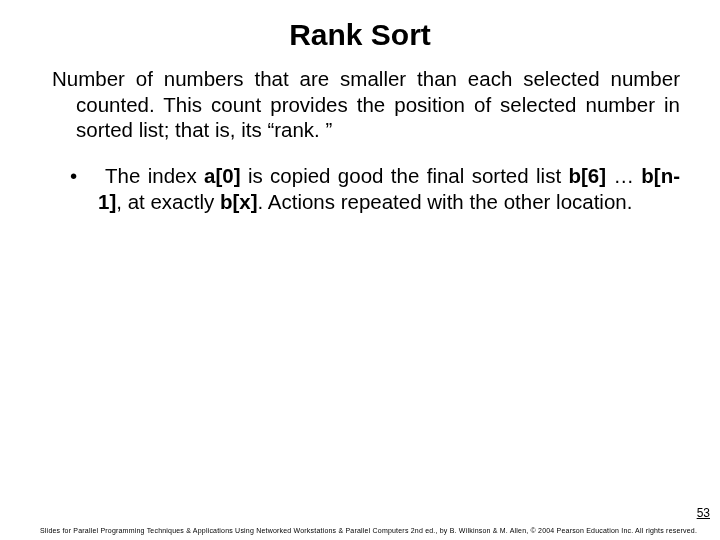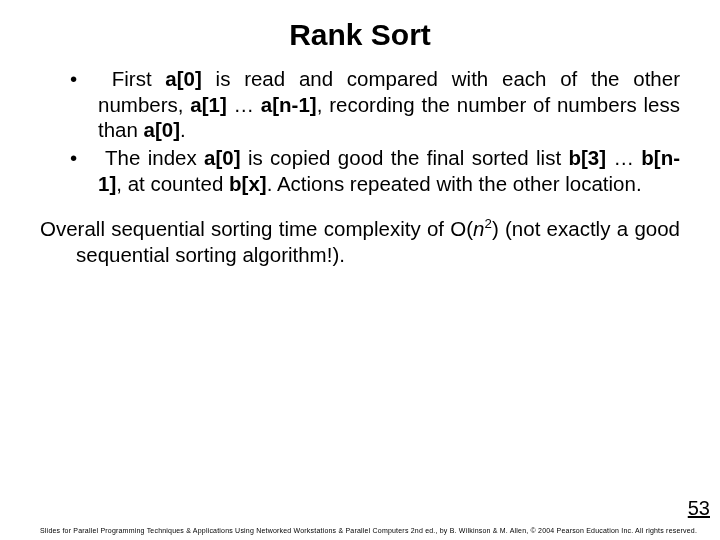--- a/index.html
+++ b/index.html
@@ -5,41 +5,38 @@
   * { margin: 0; padding: 0; box-sizing: border-box; }
   html, body { width: 720px; height: 540px; background: #fff; font-family: Arial, Helvetica, sans-serif; color: #000; }
   .slide { width: 720px; height: 540px; position: relative; padding: 18px 40px 4px 40px; }
   .title { font-size: 30px; font-weight: bold; text-align: center; margin-bottom: 14px; }
   .para { font-size: 20.5px; line-height: 1.25; text-align: justify; margin-bottom: 20px; padding-left: 12px; }
   .para-indent { display: block; padding-left: 24px; text-indent: -24px; }
   .bullets { font-size: 20.5px; line-height: 1.25; list-style: none; margin: 0 0 20px 0; padding: 0 0 0 30px; }
   .bullets li { text-align: justify; padding-left: 28px; text-indent: -28px; margin-bottom: 2px; }
   .bullets li::before { content: "•"; display: inline-block; width: 28px; text-indent: 0; }
   .closing { font-size: 20.5px; line-height: 1.25; text-align: justify; padding-left: 36px; text-indent: -36px; }
-  .pagenum { position: absolute; right: 10px; bottom: 20px; font-size: 20px; text-decoration: underline; }
+  .pagenum { position: absolute; right: 10px; bottom: 20px; font-size: 12px; text-decoration: underline; }
   .footer { position: absolute; left: 40px; bottom: 6px; font-size: 7px; letter-spacing: 0.2px; }
   sup { font-size: 0.65em; vertical-align: super; line-height: 0; }
 </style>
 </head>
 <body>
 
 <div class="slide">
 
   <div class="title">Rank Sort</div>
 
+  <div class="para">
+    <span class="para-indent">Number of numbers that are smaller than each selected number counted. This count provides the position of selected number in sorted list; that is, its “rank. ”</span>
+  </div>
 
   <ul class="bullets">
     <li>
-      <span>First </span><b>a[0]</b><span> is read and compared with each of the other numbers, </span><b>a[1]</b><span> … </span><b>a[n-1]</b><span>, recording the number of numbers less than </span><b>a[0]</b><span>.</span>
-    </li>
-    <li>
-      <span>The index </span><b>a[0]</b><span> is copied good the final sorted list </span><b>b[3]</b><span> … </span><b>b[n-1]</b><span>, at counted </span><b>b[x]</b><span>. Actions repeated with the other location.</span>
+      <span>The index </span><b>a[0]</b><span> is copied good the final sorted list </span><b>b[6]</b><span> … </span><b>b[n-1]</b><span>, at exactly </span><b>b[x]</b><span>. Actions repeated with the other location.</span>
     </li>
   </ul>
 
-  <div class="closing">
-    <span>Overall sequential sorting time complexity of O(</span><i>n</i><sup>2</sup><span>) (not exactly a good sequential sorting algorithm!).</span>
-  </div>
 
   <div class="pagenum">53</div>
   <div class="footer">Slides for Parallel Programming Techniques &amp; Applications Using Networked Workstations &amp; Parallel Computers 2nd ed., by B. Wilkinson &amp; M. Allen, © 2004 Pearson Education Inc. All rights reserved.</div>
 
 </div>
 
 </body></html>

